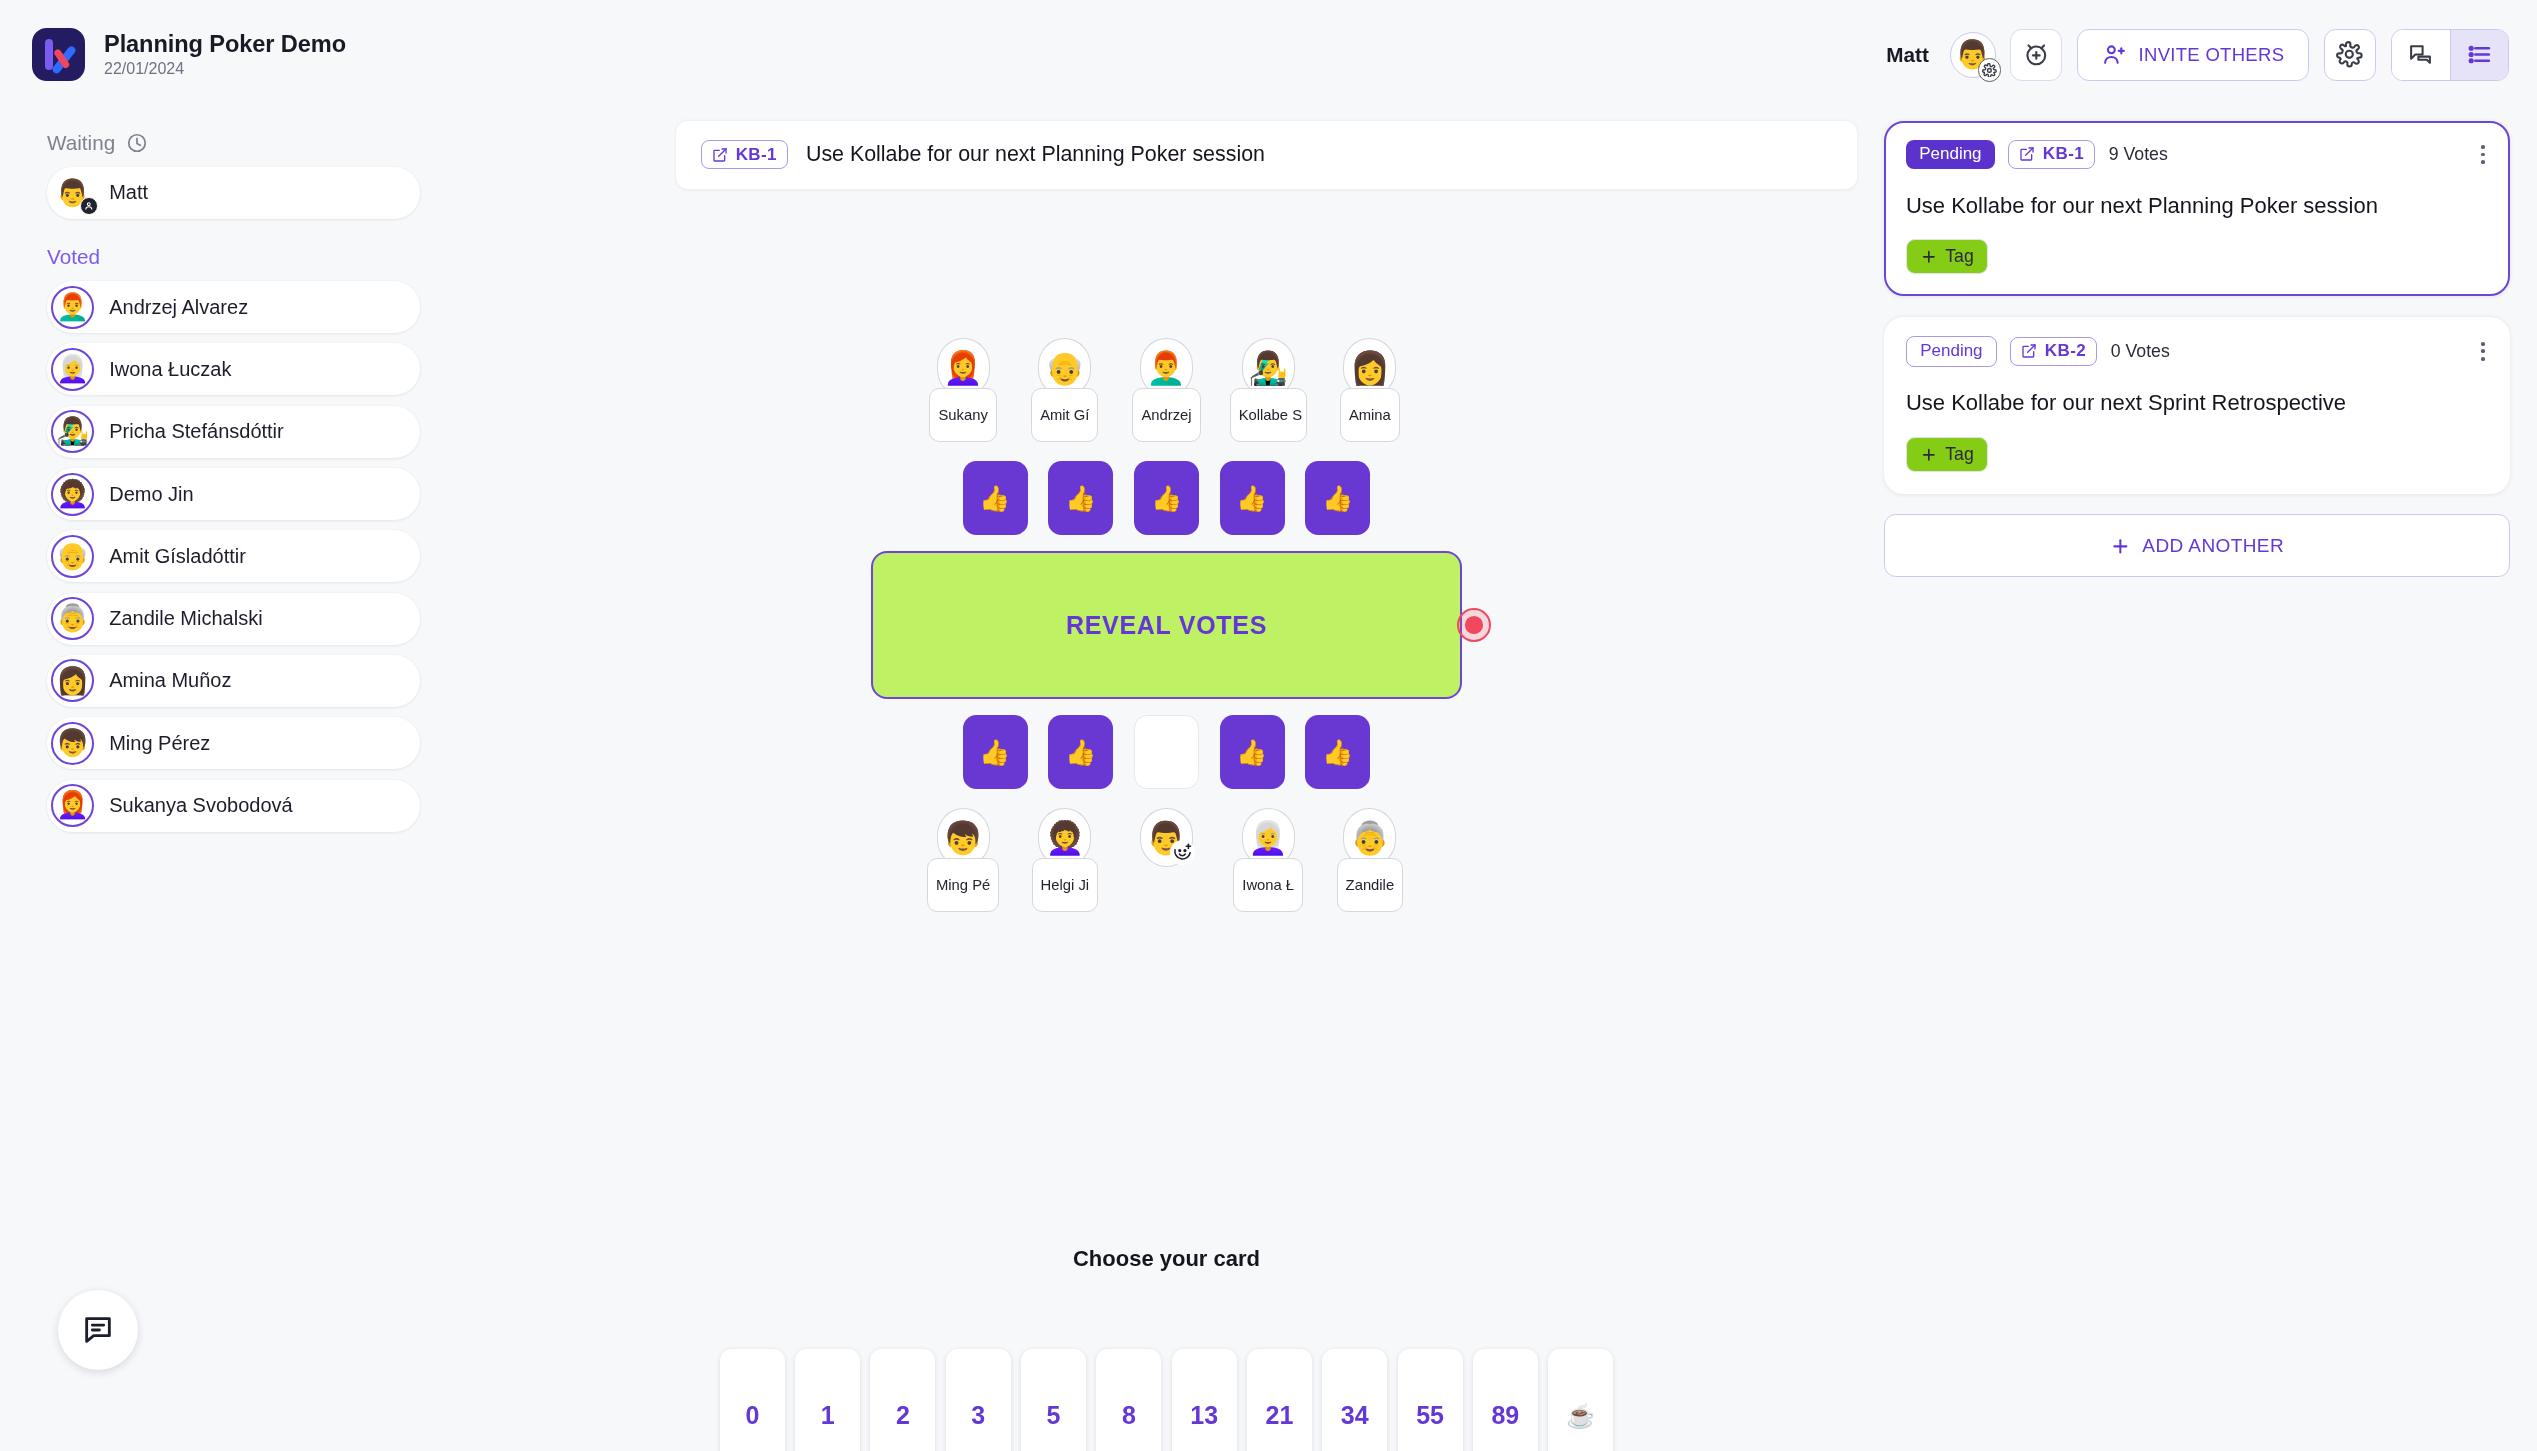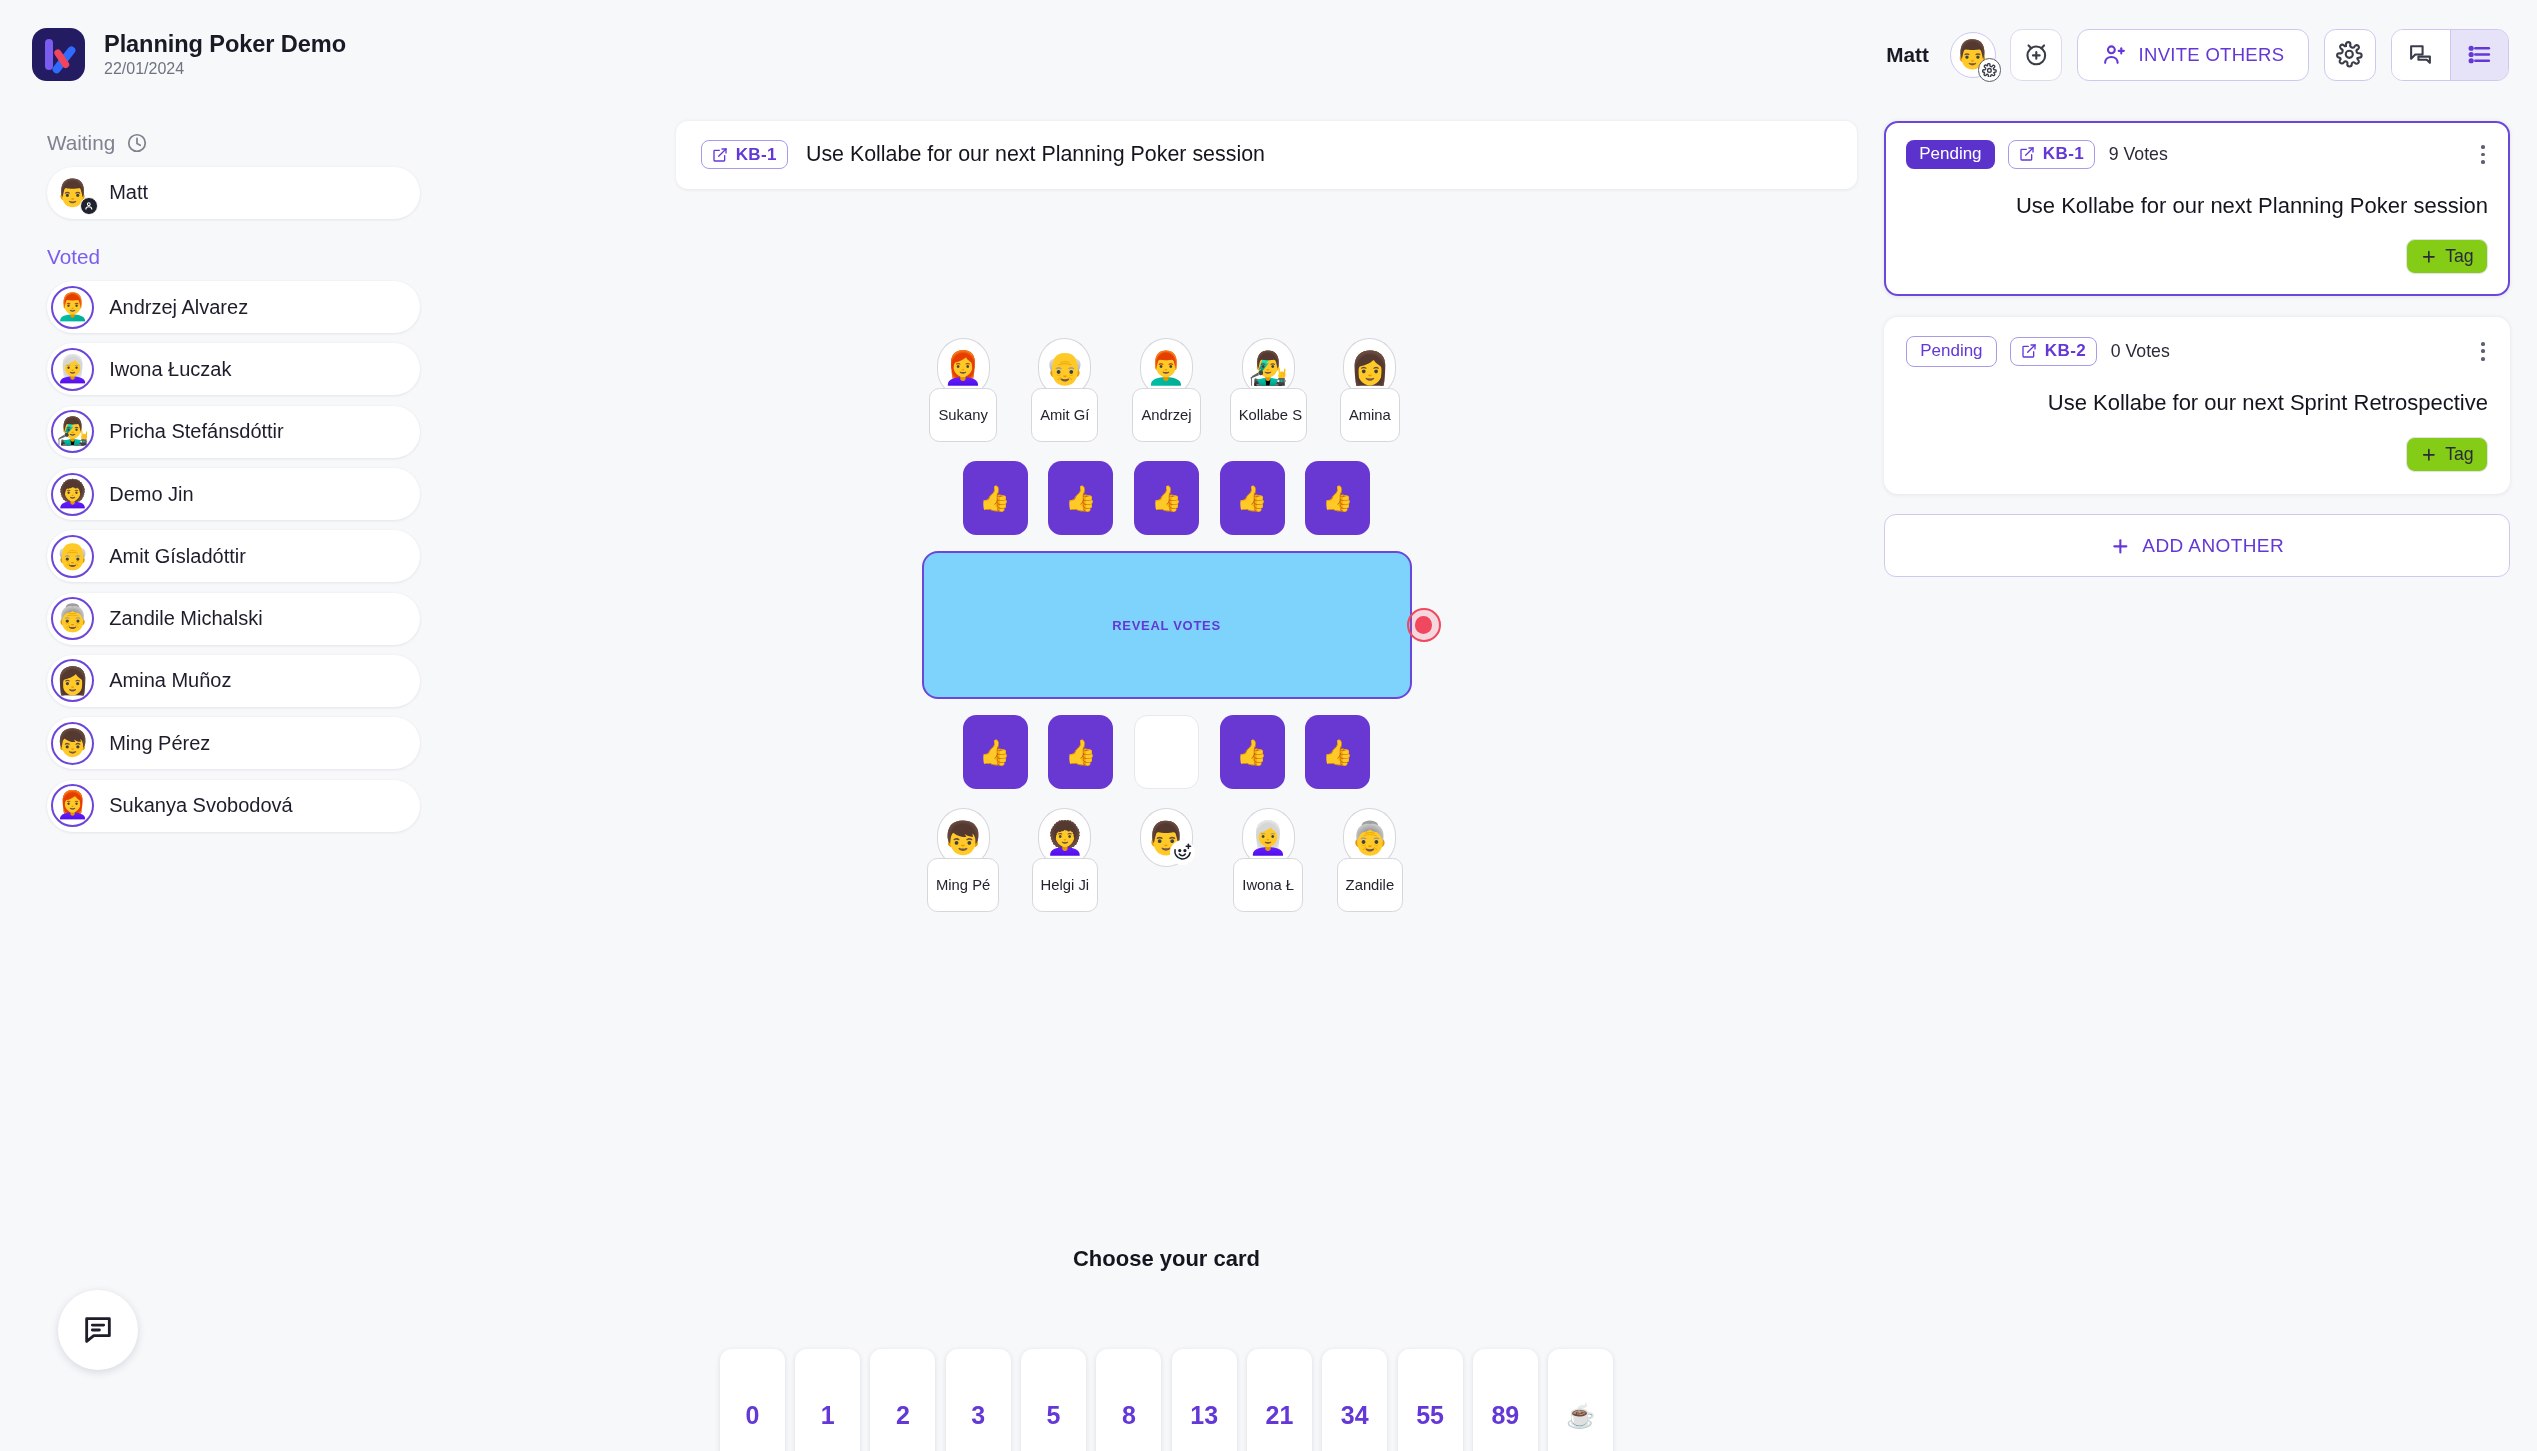--- a/index.html
+++ b/index.html
@@ -147,24 +147,24 @@
   }
   .card-row { display: flex; justify-content: center; gap: 20.7px; }
   .vote-card {
     width: 65px; height: 74px; border-radius: 13.3px;
     background: #6938d3; display: flex; align-items: center; justify-content: center;
     font-size: 25px; cursor: pointer;
   }
   .vote-card.empty { background: #fff; border: 1.5px solid #e7e7ee; }
 
   .reveal-btn {
-    width: 490px; height: 148px; margin: 16px auto; border: 2.2px solid #6c46d9;
-    border-radius: 16px; background: #7dd3fc;
-    display: flex; align-items: center; justify-content: center;
-    color: #6338d6; font-size: 13px; font-weight: bold; letter-spacing: 0.7px;
+    width: 591px; height: 148px; margin: 16px auto; border: 2.2px solid #6c46d9;
+    border-radius: 16px; background: #bef264;
+    display: flex; align-items: center; justify-content: center;
+    color: #6338d6; font-size: 25px; font-weight: bold; letter-spacing: 0.7px;
     position: relative; cursor: pointer;
   }
   .cursor-dot {
     position: absolute; right: -31px; top: 50%; transform: translateY(-50%);
     width: 34px; height: 34px; border-radius: 50%;
     border: 2.2px solid #f0485f; background: rgba(240,72,95,0.18);
     display: flex; align-items: center; justify-content: center;
   }
   .cursor-dot::after {
     content: ""; width: 17.7px; height: 17.7px; border-radius: 50%; background: #f0485f;
@@ -188,22 +188,22 @@
 
   .chat-fab {
     position: absolute; left: 58px; top: 1290px; width: 80px; height: 80px;
     border-radius: 50%; background: #fff; box-shadow: 0 2.2px 8.9px rgba(30,30,60,0.14);
     display: flex; align-items: center; justify-content: center; cursor: pointer;
   }
 
   
   .right { position: absolute; right: 0; top: 109px; width: 663px; height: 1342px; padding: 11.8px 28px 0 8.9px; }
   .story-card {
-    background: #fff; border-radius: 14px; padding: 19px 22px 22px 22px;
-    box-shadow: 0 0.7px 4.4px rgba(30,30,60,0.09); margin-bottom: 20.7px; position: relative; text-align: right;
+    background: #fff; border-radius: 20px; padding: 19px 22px 22px 22px;
+    box-shadow: 0 0.7px 4.4px rgba(30,30,60,0.09); margin-bottom: 20.7px; position: relative;
   }
   .story-card.active { border: 2.2px solid #6c46d9; padding: 17px 20px 20px 20px; }
   .sc-top { display: flex; align-items: center; gap: 13.3px; }
   .badge {
     border-radius: 8px; font-size: 17px; padding: 4.4px 13.3px; font-weight: 500;
   }
   .badge.filled { background: #5b32cc; color: #fff; }
   .badge.outline { background: #fff; color: #6338d6; border: 0.7px solid #a79bea; }
   .votes { font-size: 17.7px; color: #2a2a38; }
   .kebab {

